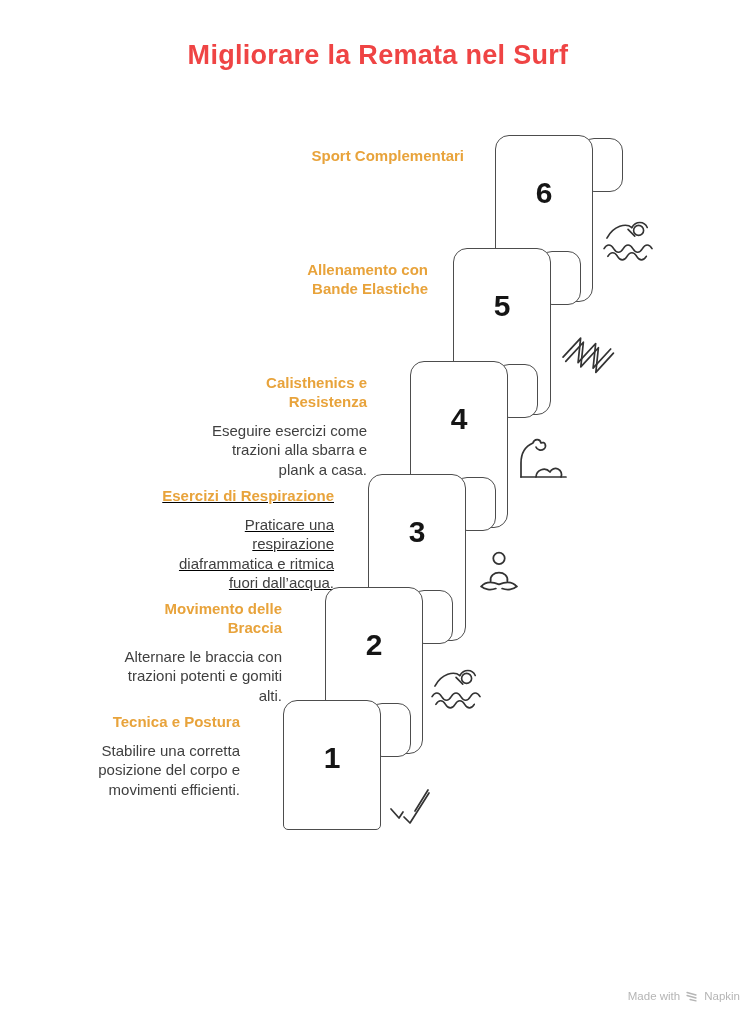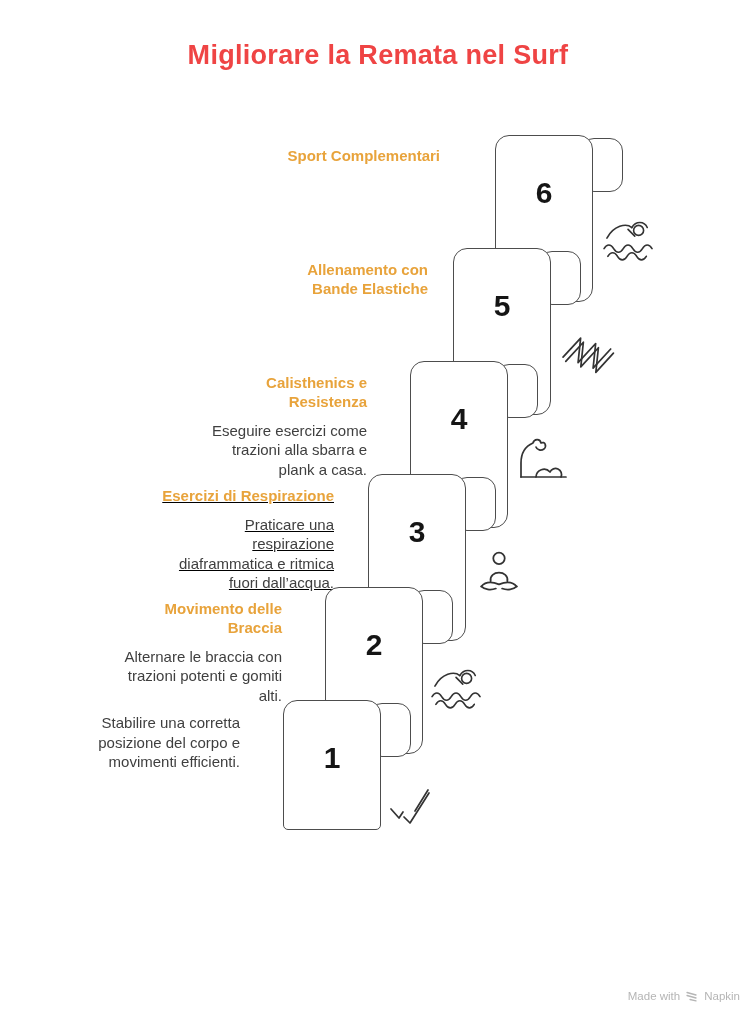--- a/index.html
+++ b/index.html
@@ -27,21 +27,21 @@
   .footer svg path{fill:none;stroke:#B5B5B5;stroke-width:1.3;stroke-linecap:round;stroke-linejoin:round;}
 </style>
 </head>
 <body>
 
 <div id="canvas">
 
   <div class="title">Migliorare la Remata nel Surf</div>
 
   <div>
-    <div class="step-text" style="top:147px;right:316px;">
+    <div class="step-text" style="top:147px;right:292px;">
       <div class="step-heading">Sport Complementari</div>
     </div>
     <div class="card-flap" style="left:581px;top:138px;"></div>
     <div class="card-page" style="left:495px;top:135px;height:167px;">
       <div class="card-number">6</div>
     </div>
     <svg class="icon" style="left:600px;top:216px;" width="58" height="48" viewBox="0 0 60 50">
       <circle cx="40" cy="15" r="5.2"></circle>
       <path d="M7,23 C14,10 27,7 33,12"></path>
       <path d="M33,12 C37,5 46,5 49,12"></path>
@@ -125,20 +125,21 @@
       <path d="M7,23 C14,10 27,7 33,12"></path>
       <path d="M33,12 C37,5 46,5 49,12"></path>
       <path d="M29,14 L36,21"></path>
       <path d="M4,34 c3,-5 7,-5 10,0 c3,5 7,5 10,0 c3,-5 7,-5 10,0 c3,5 7,5 10,0 c3,-5 7,-5 10,0"></path>
       <path d="M8,42 c3,-5 7,-5 10,0 c3,5 7,5 10,0 c3,-5 7,-5 10,0 c3,5 7,5 10,0"></path>
     </svg>
   </div>
 
   <div>
     <div class="step-text" style="top:713px;right:516px;">
+      <div class="step-heading">Tecnica e Postura</div>
       <div class="step-body">Stabilire una corretta
 posizione del corpo e
 movimenti efficienti.</div>
     </div>
     <div class="card-flap" style="left:369px;top:703px;"></div>
     <div class="card-page front" style="left:283px;top:700px;height:130px;">
       <div class="card-number">1</div>
     </div>
     <svg class="icon" style="left:385px;top:775px;" width="60" height="52" viewBox="0 0 60 52">
       <path d="M6,34 l8,9 l4,-6"></path>

